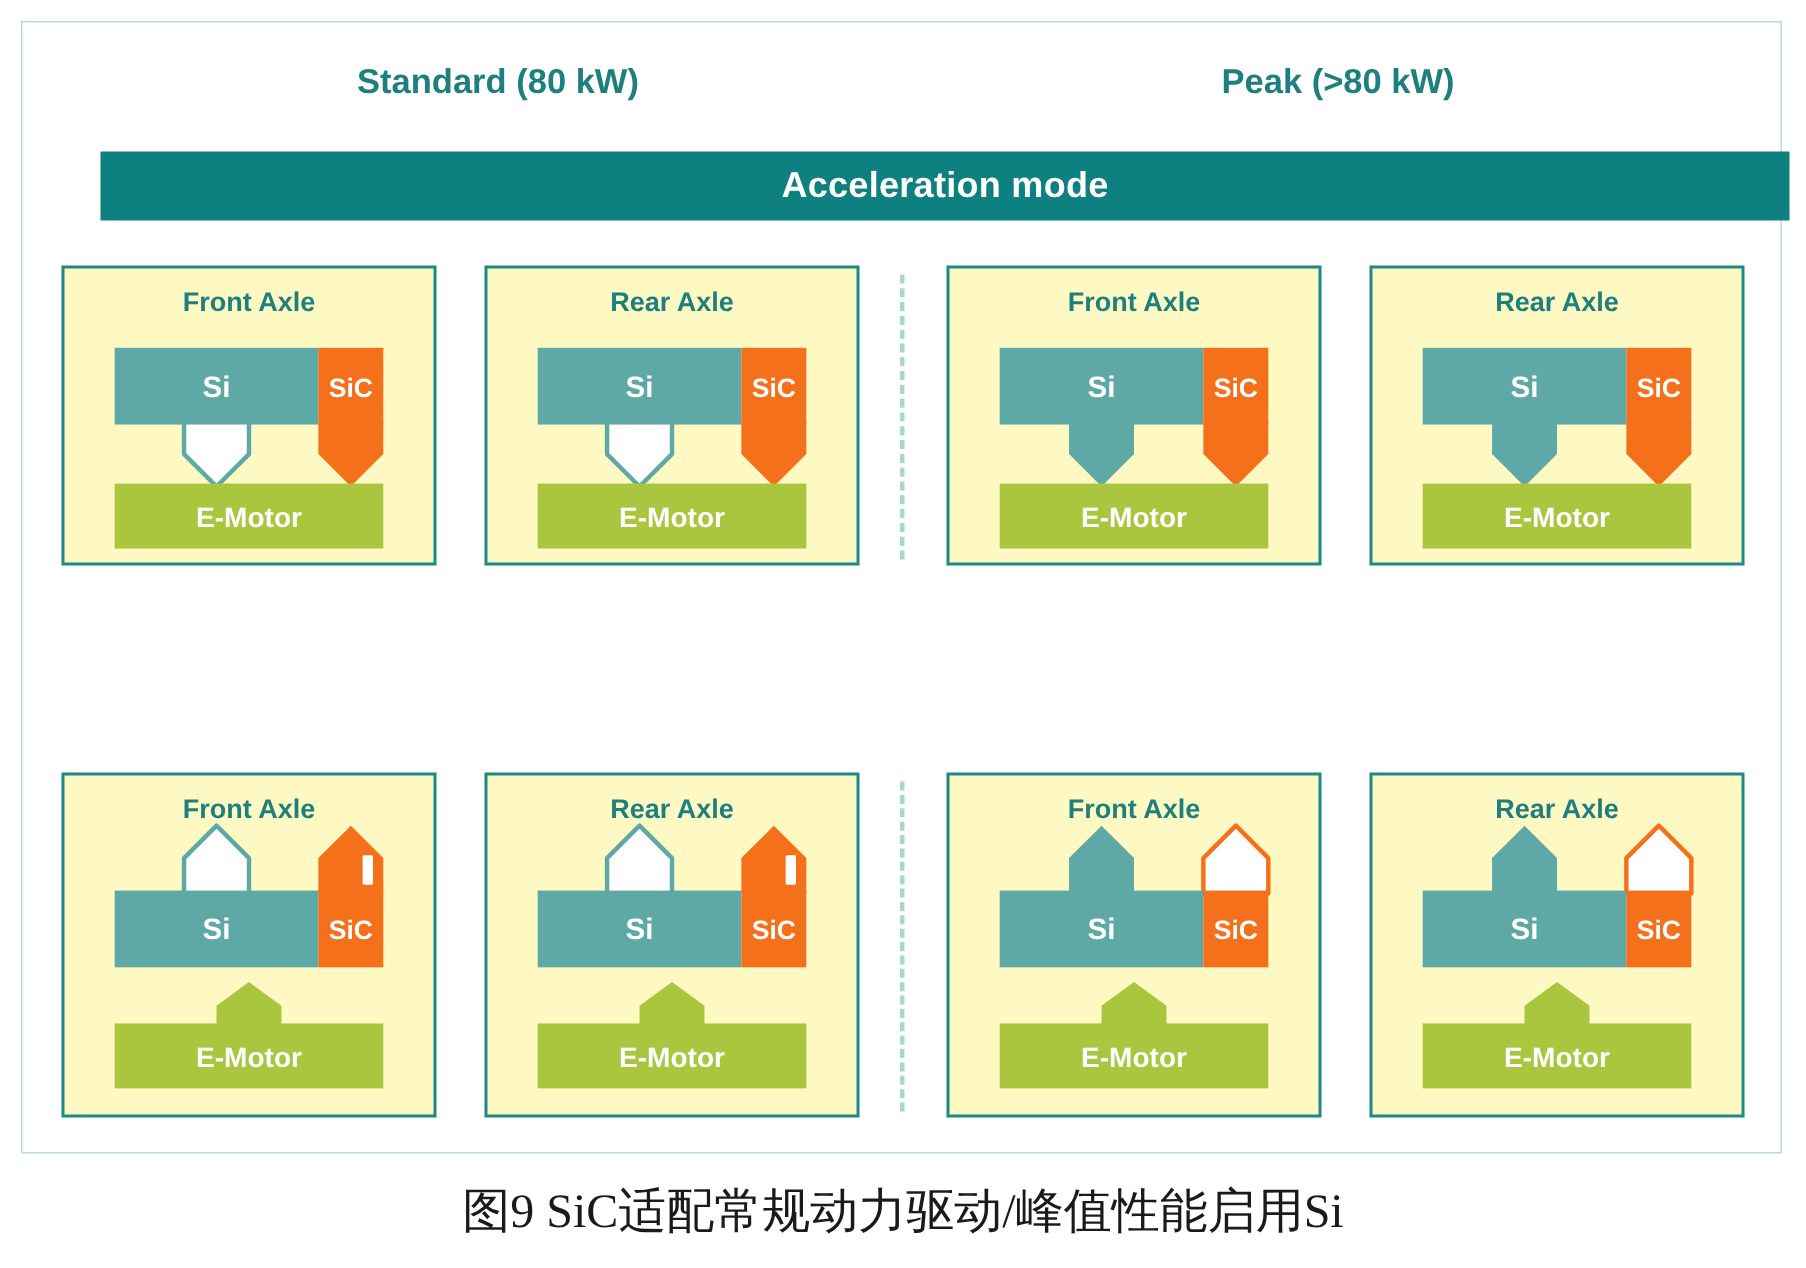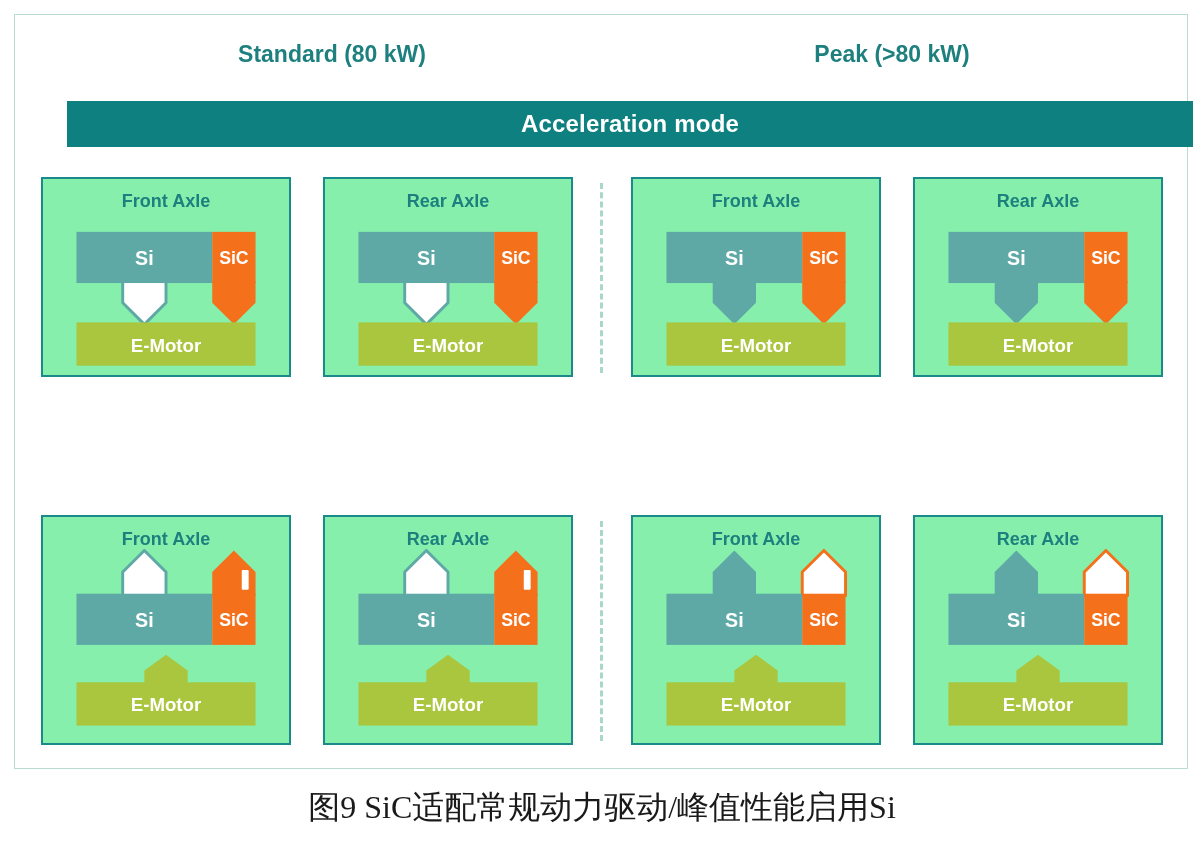--- a/index.html
+++ b/index.html
@@ -38,21 +38,21 @@
   #banner-acceleration{top:86px;}
   #banner-recuperation{top:424px;}
 
   .panel-row{position:absolute;left:0;width:100%;}
   #row-acceleration{top:162px;height:200px;}
   #row-recuperation{top:500px;height:230px;}
 
   .panel{
     position:absolute;top:0;
     border:2.5px solid #1b8a8a;
-    background:#86efac;
+    background:#fef9c3;
     box-sizing:border-box;
   }
   .panel.p0{left:26px;width:250px;}
   .panel.p1{left:308px;width:250px;}
   .panel.p2{left:616px;width:250px;}
   .panel.p3{left:898px;width:250px;}
   #row-acceleration .panel{height:200px;}
   #row-recuperation .panel{height:230px;}
 
   .axle-title{

